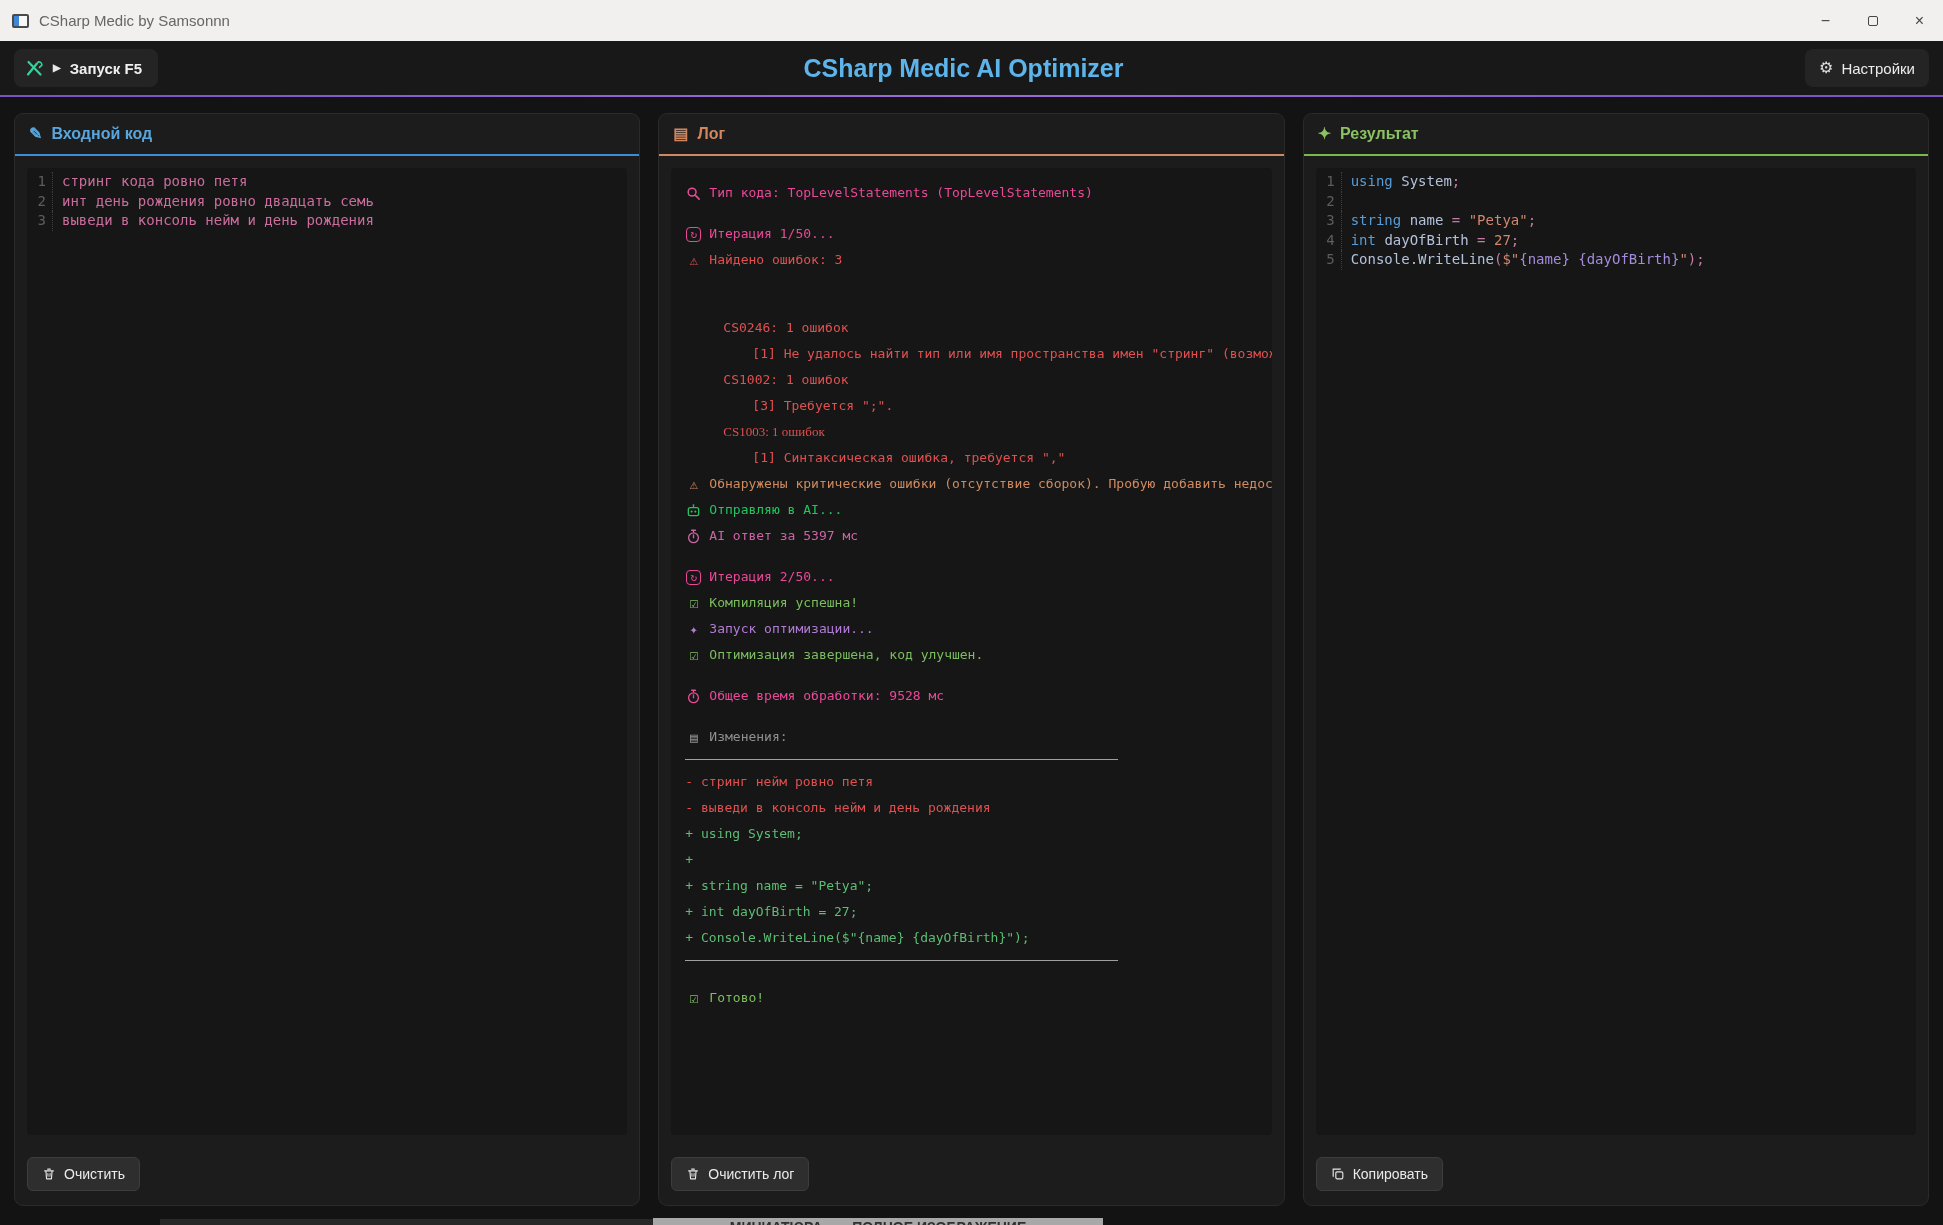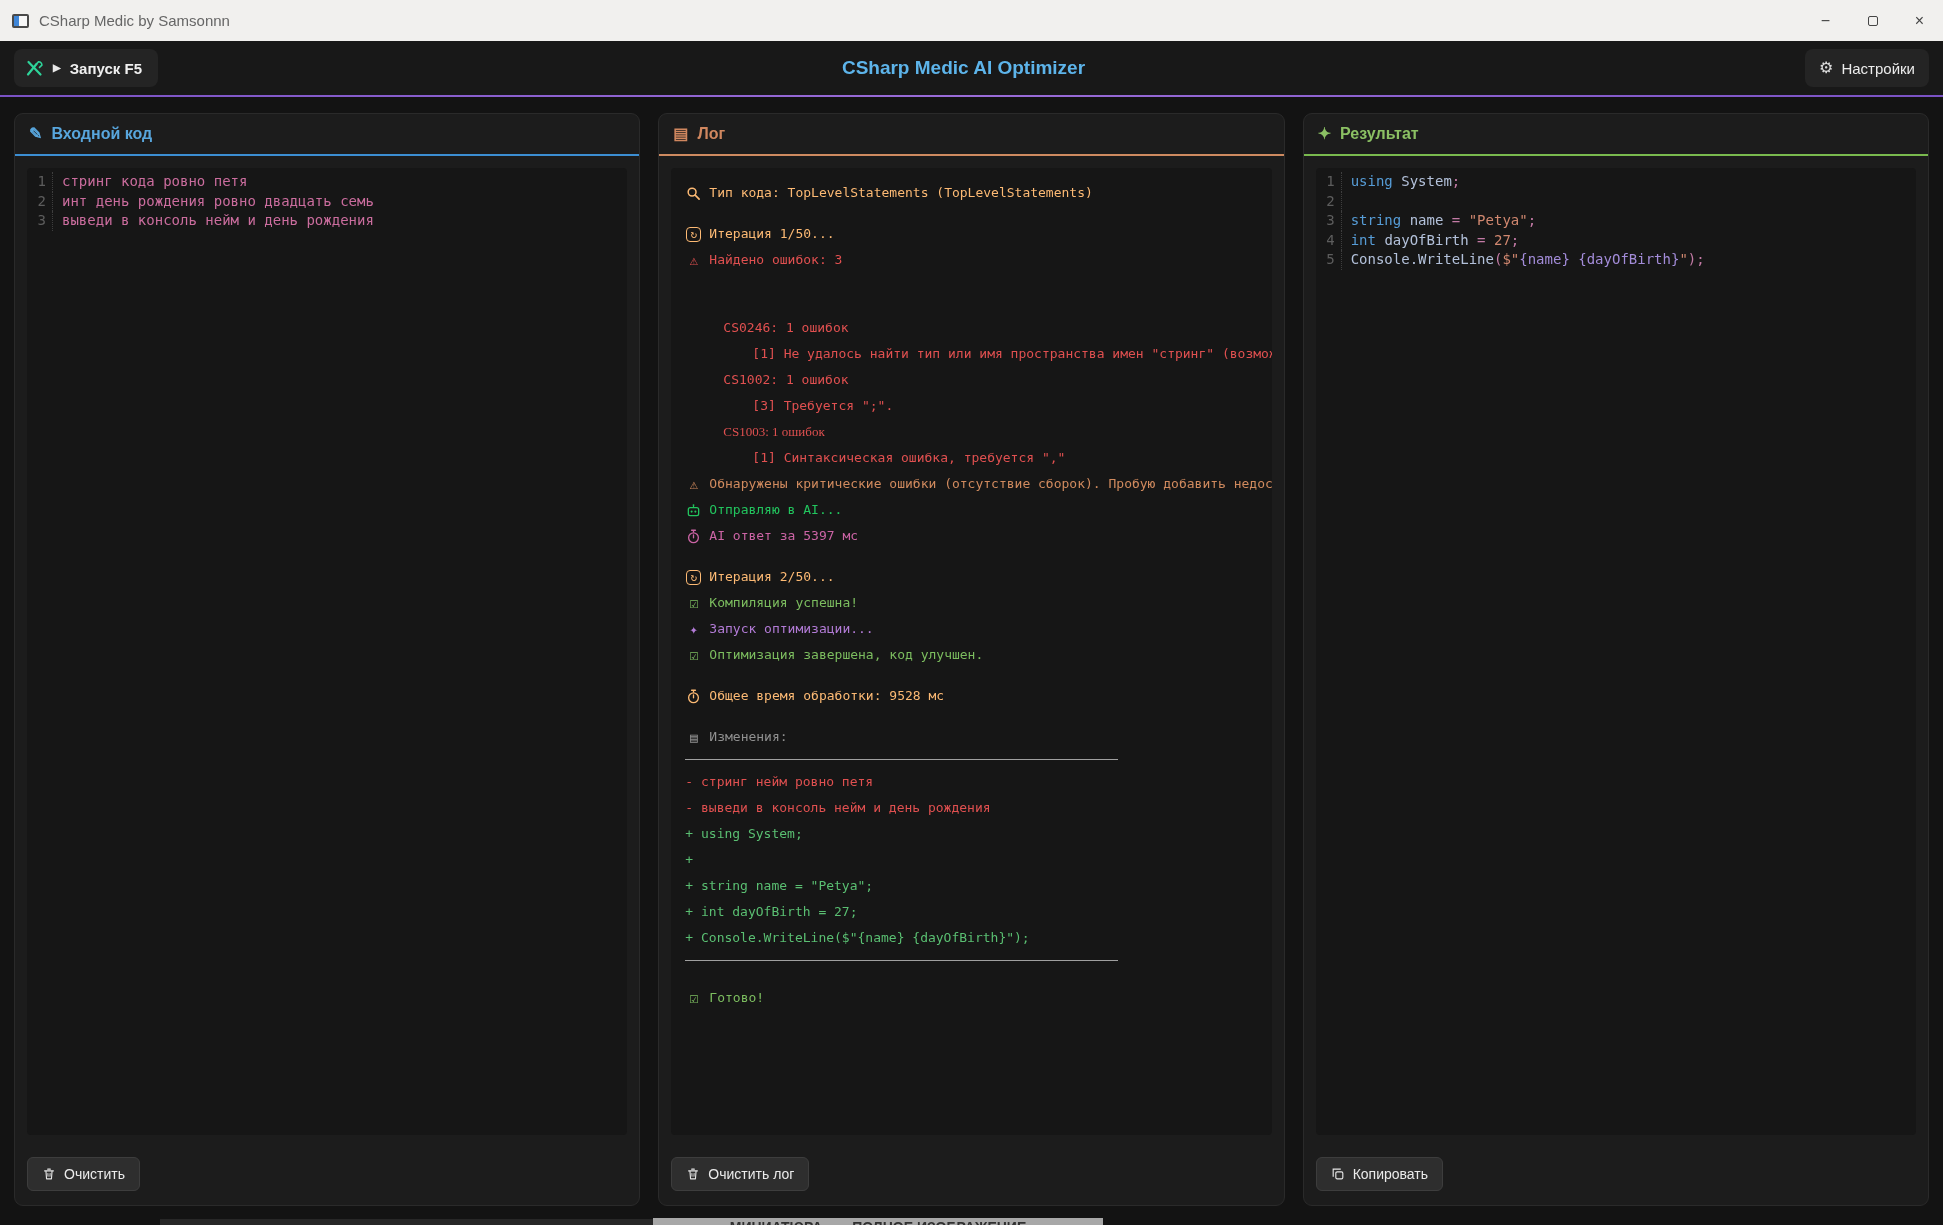--- a/index.html
+++ b/index.html
@@ -14,21 +14,21 @@
   .win-controls{margin-left:auto;display:flex;height:100%}
   .wc{width:47px;height:100%;display:flex;align-items:center;justify-content:center;color:#454545;font-size:16px;cursor:default}
   .maxbox{width:10px;height:10px;border:1.5px solid #454545;border-radius:2px;display:inline-block}
 
   
   .toolbar{height:54px;background:#181818;display:flex;align-items:center;padding:0 14px;position:relative}
   .run-btn{display:flex;align-items:center;gap:9px;background:#242424;border:none;border-radius:8px;height:38px;
            padding:0 16px 0 10px;color:#f0f0f0;font-size:15px;font-weight:600;font-family:inherit;cursor:pointer}
   .tools-ico{color:#2ed49a;display:flex}
   .play-ico{color:#e8e8e8;font-size:10px;line-height:1}
-  .app-title{position:absolute;left:0;right:16px;text-align:center;color:#5db4ea;font-size:19px;font-weight:bold;pointer-events:none}
+  .app-title{position:absolute;left:0;right:16px;text-align:center;color:#5db4ea;font-size:25px;font-weight:bold;pointer-events:none}
   .settings-btn{margin-left:auto;display:flex;align-items:center;gap:8px;background:#242424;border:none;border-radius:8px;
                 height:38px;padding:0 14px;color:#ececec;font-size:15px;font-family:inherit;cursor:pointer;position:relative;z-index:1}
   .gear{font-size:16px;color:#dcdcdc;line-height:1}
   .top-rule{height:2px;background:linear-gradient(90deg,#7a52c4,#9a6cd8,#7a52c4)}
 
   
   .main{display:flex;gap:18px;height:1128px;padding:16px 14px 19px}
   .panel{flex:1;min-width:0;display:flex;flex-direction:column;background:#1c1c1c;border:1px solid #2a2a2a;border-radius:9px}
   .panel-header{display:flex;align-items:center;gap:9px;padding:0 14px;height:42px;font-size:16px;font-weight:bold;
                 border-bottom:2px solid;flex-shrink:0}
@@ -49,21 +49,21 @@
   .tk-num{color:#d0876f}.tk-pun{color:#c47ba6}.tk-brc{color:#a38cd9}
 
   
   .log-area{padding:12px 0;font-size:13px}
   .log-line{display:flex;align-items:center;line-height:26px;height:26px;white-space:pre;overflow:hidden;padding-left:14px}
   .log-ico{width:17px;margin-right:7px;display:inline-flex;justify-content:center;flex-shrink:0}
   .icon-boxed{display:inline-flex;width:15px;height:15px;border:1.5px solid currentColor;border-radius:4px;
               align-items:center;justify-content:center;font-size:11px;line-height:1}
   .log-blank{height:15px}
   .log-rule{border-top:1px solid #a0a0a0;width:72%;margin:9px 0 9px 14px}
-  .lc-blue{color:#fdba74}.lc-red{color:#e05050}.lc-orange{color:#d08a5e}.lc-teal{color:#22c55e}
+  .lc-blue{color:#ec4899}.lc-red{color:#e05050}.lc-orange{color:#d08a5e}.lc-teal{color:#22c55e}
   .lc-pink{color:#cc64a5}.lc-green{color:#7cbd5f}.lc-dgreen{color:#5abf72}.lc-purple{color:#b27bd6}.lc-gray{color:#909090}
 
   .panel-footer{display:flex;justify-content:flex-start;padding:10px 12px 14px;flex-shrink:0}
   .btn{display:flex;align-items:center;gap:8px;background:#2e2e2e;border:1px solid #3d3d3d;border-radius:6px;
        height:34px;padding:0 14px;color:#ebebeb;font-size:14px;font-family:inherit;cursor:pointer}
   .bico{display:flex;color:#e6e6e6}
 
   
   .bottom-left-strip{position:absolute;bottom:0;left:160px;width:493px;height:6px;background:#272727}
   .bottom-strip{position:absolute;bottom:0;left:653px;width:450px;height:7px;background:#a8a8a8;overflow:hidden;

